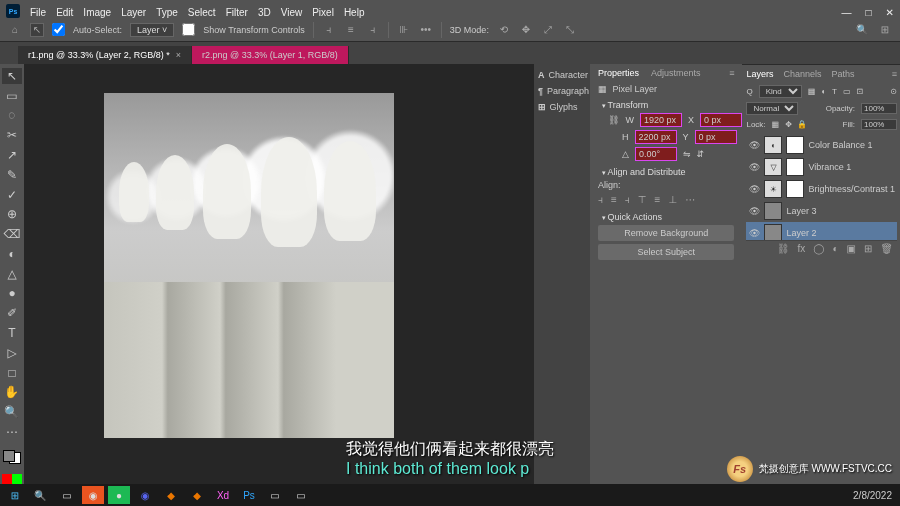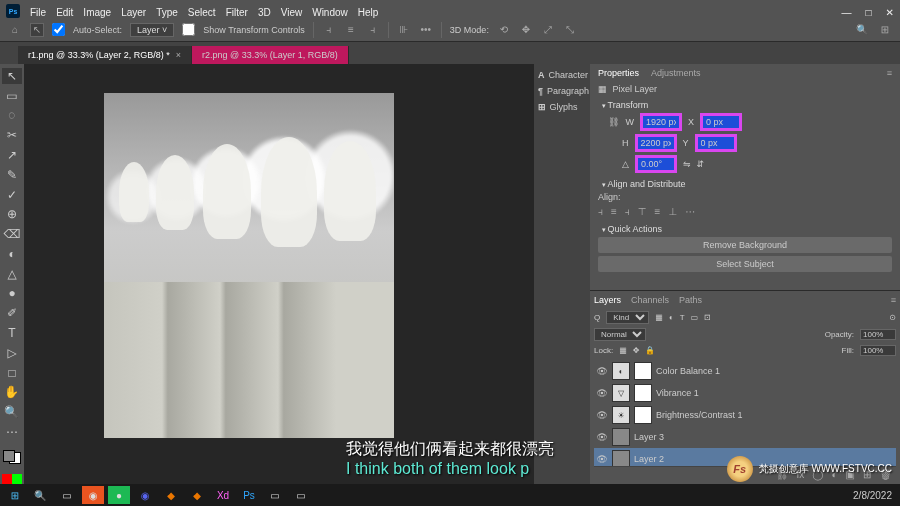--- a/index.html
+++ b/index.html
@@ -32,28 +32,28 @@
 .canvas::before{content:"";position:absolute;inset:0;background:
  radial-gradient(circle at 10% 30%,rgba(255,255,255,.6) 6%,transparent 8%),
  radial-gradient(circle at 25% 28%,rgba(255,255,255,.7) 8%,transparent 10%),
  radial-gradient(circle at 42% 26%,rgba(255,255,255,.8) 10%,transparent 12%),
  radial-gradient(circle at 62% 25%,rgba(255,255,255,.85) 12%,transparent 14%),
  radial-gradient(circle at 85% 24%,rgba(255,255,255,.8) 11%,transparent 13%);
  filter:blur(1px)}
 .canvas::after{content:"";position:absolute;bottom:0;left:0;right:0;height:45%;background:linear-gradient(90deg,#c5c5bd 0%,#d0d0c8 20%,#a8a8a0 22%,#d0d0c8 40%,#a8a8a0 42%,#d0d0c8 60%,#a8a8a0 62%,#d0d0c8 80%)}
 .pawn{position:absolute;background:rgba(240,240,235,.9);border-radius:50% 50% 30% 30%;filter:blur(.5px)}
 .rpanel{width:310px;background:#535353;display:flex}
-.panels{flex:1;display:flex;flex-direction:column}
+.panels{flex:1;display:flex;}
 .props{flex:1;background:#535353;font-size:9px;color:#ccc;padding:4px 8px;overflow:hidden}
 .props .phead{display:flex;gap:12px;font-size:9px;color:#aaa;margin-bottom:6px}
 .props .phead .act{color:#fff}
 .props .row{display:flex;align-items:center;gap:6px;margin:3px 0}
 .props .sect{color:#ddd;font-size:9px;margin:6px 4px 3px}
 .props .sect::before{content:"▾ ";font-size:7px}
-.props input{background:#1d4ed8;border:3px solid #d946ef;color:#ccc;font-size:9px;padding:1px 3px;width:42px}
+.props input{background:#7f1d1d;border:1px solid #d946ef;color:#ccc;font-size:9px;padding:1px 3px;width:42px}
 .props .btn{background:#6a6a6a;padding:3px 0;text-align:center;font-size:9px;margin:3px 0;border-radius:2px}
 .props .icorow{display:flex;gap:8px;margin:4px 0}
 .props .icorow span{color:#aaa;font-size:10px}
 .layers{height:196px;background:#535353;border-top:1px solid #2a2a2a;font-size:9px;color:#ccc;padding:4px;display:flex;flex-direction:column}
 .layers .lhead{display:flex;gap:10px;font-size:9px;color:#aaa;margin-bottom:4px}
 .layers .lhead .act{color:#fff}
 .layers .lctrl{display:flex;align-items:center;gap:6px;margin:2px 0;font-size:8px}
 .layers .lctrl select,.layers .lctrl input{background:#3a3a3a;border:1px solid #666;color:#ccc;font-size:8px;padding:0 2px}
 .layers .llist{flex:1;overflow:auto;margin-top:2px}
 .layers .lrow{display:flex;align-items:center;gap:4px;padding:2px;height:22px}
@@ -84,21 +84,21 @@
   <div class="logo">Ps</div>
   <span>File</span>
   <span>Edit</span>
   <span>Image</span>
   <span>Layer</span>
   <span>Type</span>
   <span>Select</span>
   <span>Filter</span>
   <span>3D</span>
   <span>View</span>
-  <span>Window</span>
+  <span>Pixel</span>
   <span>Help</span>
   <div class="wincontrols">
     <span>—</span>
     <span>□</span>
     <span>✕</span>
   </div>
 </div>
 
 <div class="optionsbar">
   <span class="ico">⌂</span>

